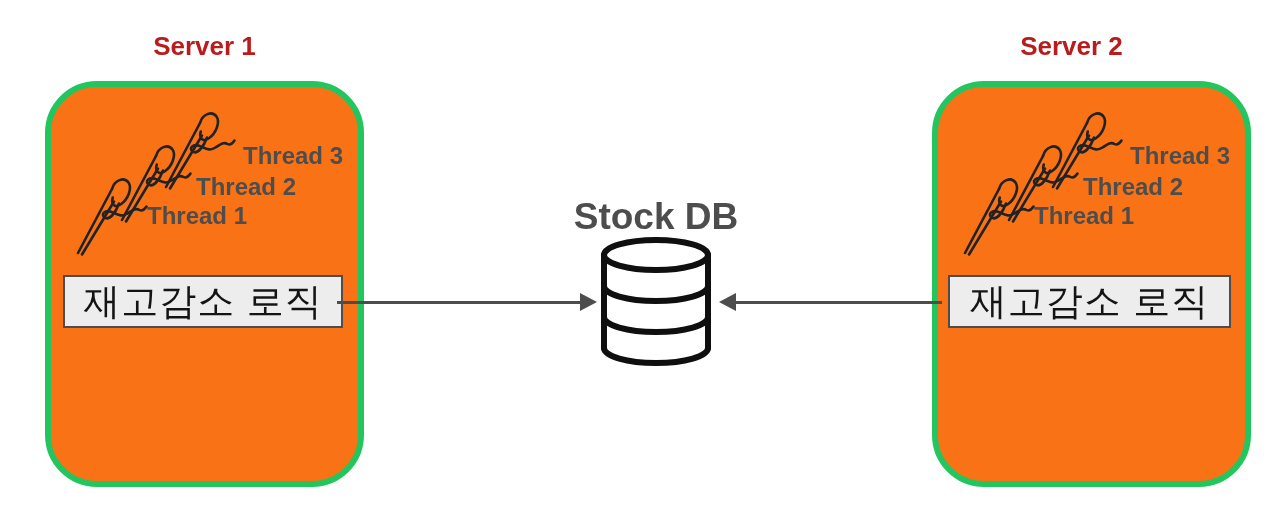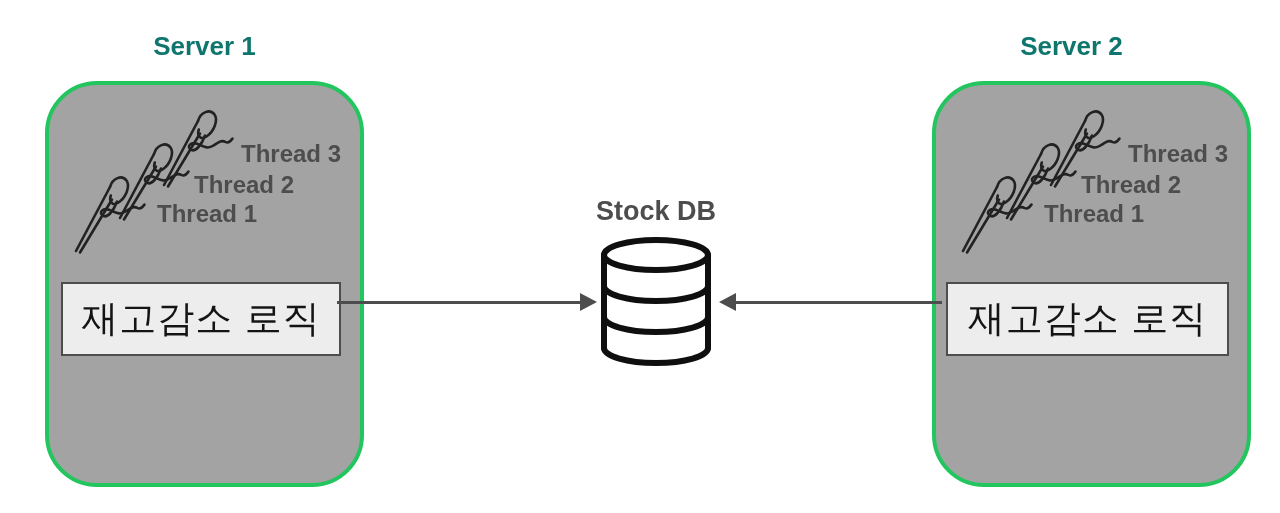--- a/index.html
+++ b/index.html
@@ -1,44 +1,44 @@
 <!DOCTYPE html>
 <html><head>
 <meta charset="utf-8">
 <style>
   * { margin:0; padding:0; box-sizing:border-box; }
   body { background:#ffffff; font-family:"Liberation Sans", sans-serif; }
   .canvas { position:relative; width:1280px; height:513px; background:#ffffff; overflow:hidden; }
 
   .server-title { position:absolute; top:31px; width:319px; text-align:center;
-    font-size:26px; font-weight:bold; color:#0f766e; }
+    font-size:26px; font-weight:bold; color:#b91c1c; }
   #server1-title { left:45px; }
   #server2-title { left:912px; }
 
   .server-box { position:absolute; top:81px; width:319px; height:406px;
-    border:4px solid #22c55e; border-radius:52px; background:#a3a3a3; }
+    border:6px solid #22c55e; border-radius:52px; background:#f97316; }
   #server1-box { left:45px; }
   #server2-box { left:932px; }
 
   .needles { position:absolute; left:15px; top:20px; }
 
   .thread-label { position:absolute; font-size:24px; font-weight:bold;
     color:#4d4d4d; white-space:nowrap; line-height:1.1; }
   .thread-3 { left:192px; top:56px; }
   .thread-2 { left:145px; top:87px;text-align:center; }
-  .thread-1 { left:108px;  top:116px; }
+  .thread-1 { left:96px;  top:116px; }
 
-  .logic-box { position:absolute; top:197px; height:74px; background:#ededed;
+  .logic-box { position:absolute; top:188px; height:53px; background:#ededed;
     border:2px solid #4d4d4d; display:flex; align-items:center; justify-content:center;
     font-size:37px; color:#141414; letter-spacing:1px; white-space:nowrap; }
   #server1-box .logic-box { left:12px; width:280px; }
   #server2-box .logic-box { left:10px; width:283px; }
 
   .db-label { position:absolute; left:561px; top:196px; width:190px; text-align:center;
-    font-size:27px; font-weight:bold; color:#4d4d4d; }
+    font-size:37px; font-weight:bold; color:#4d4d4d; }
   .db-svg { position:absolute; left:597px; top:236px; }
 
   .arrow-line { position:absolute; top:301px; height:3px; background:#4d4d4d; }
   #arrow-left-line  { left:337px; width:245px; }
   #arrow-right-line { left:735px; width:207px; }
 
   .arrow-head { position:absolute; top:293px; width:0; height:0;
     border-top:9px solid transparent; border-bottom:9px solid transparent; }
   #arrow-left-head  { left:580px; border-left:17px solid #4d4d4d; }
   #arrow-right-head { left:719px; border-right:17px solid #4d4d4d; }

